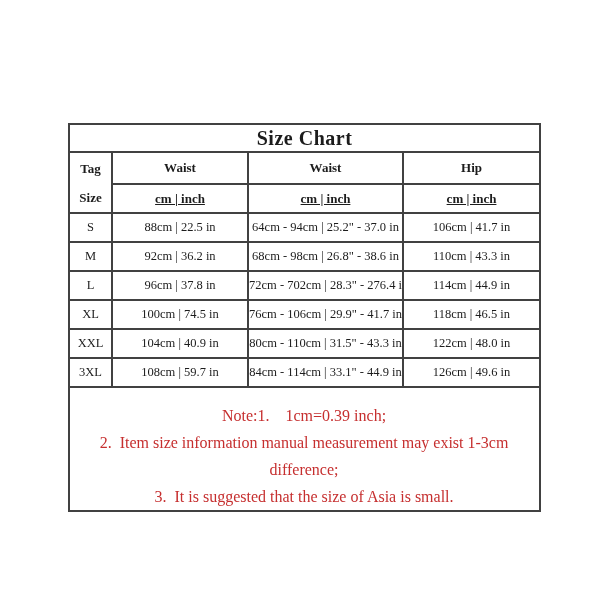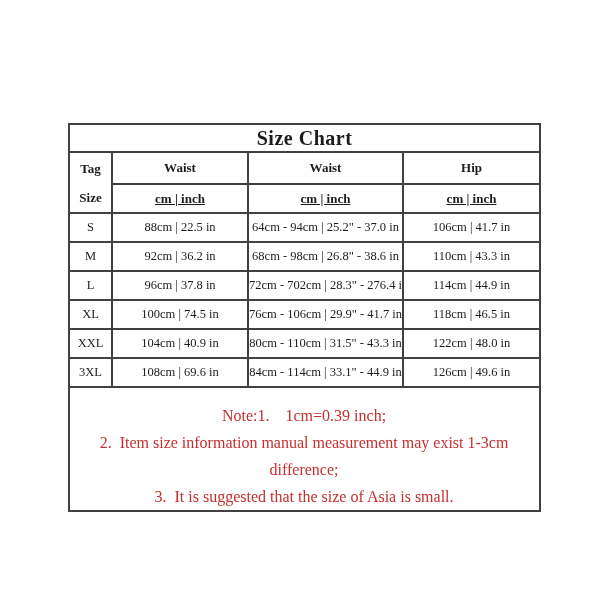--- a/index.html
+++ b/index.html
@@ -152,21 +152,21 @@
 
     <tr class="data-row">
       <td>XXL</td>
       <td>104cm | 40.9 in</td>
       <td>80cm - 110cm | 31.5" - 43.3 in</td>
       <td>122cm | 48.0 in</td>
     </tr>
 
     <tr class="data-row">
       <td>3XL</td>
-      <td>108cm | 69.6 in</td>
+      <td>108cm | 59.7 in</td>
       <td>84cm - 114cm | 33.1" - 44.9 in</td>
       <td>126cm | 49.6 in</td>
     </tr>
 
     <tr>
       <td class="notes-cell" colspan="4">
         <div class="notes-inner">
           <div class="note-line">Note:1.    1cm=0.39 inch;</div>
           <div class="note-line">2.  Item size information manual measurement may exist 1-3cm difference;</div>
           <div class="note-line">3.  It is suggested that the size of Asia is small.</div>

